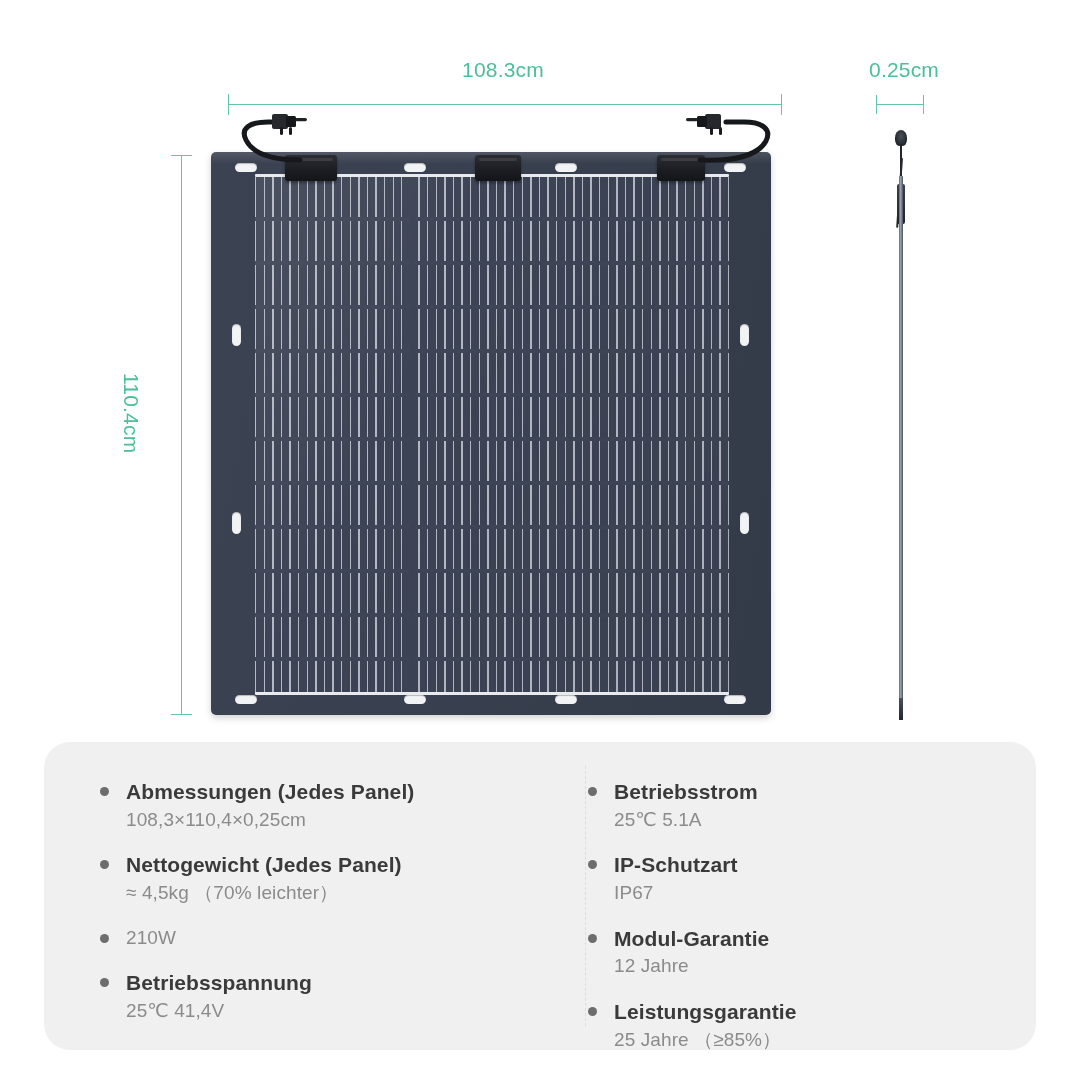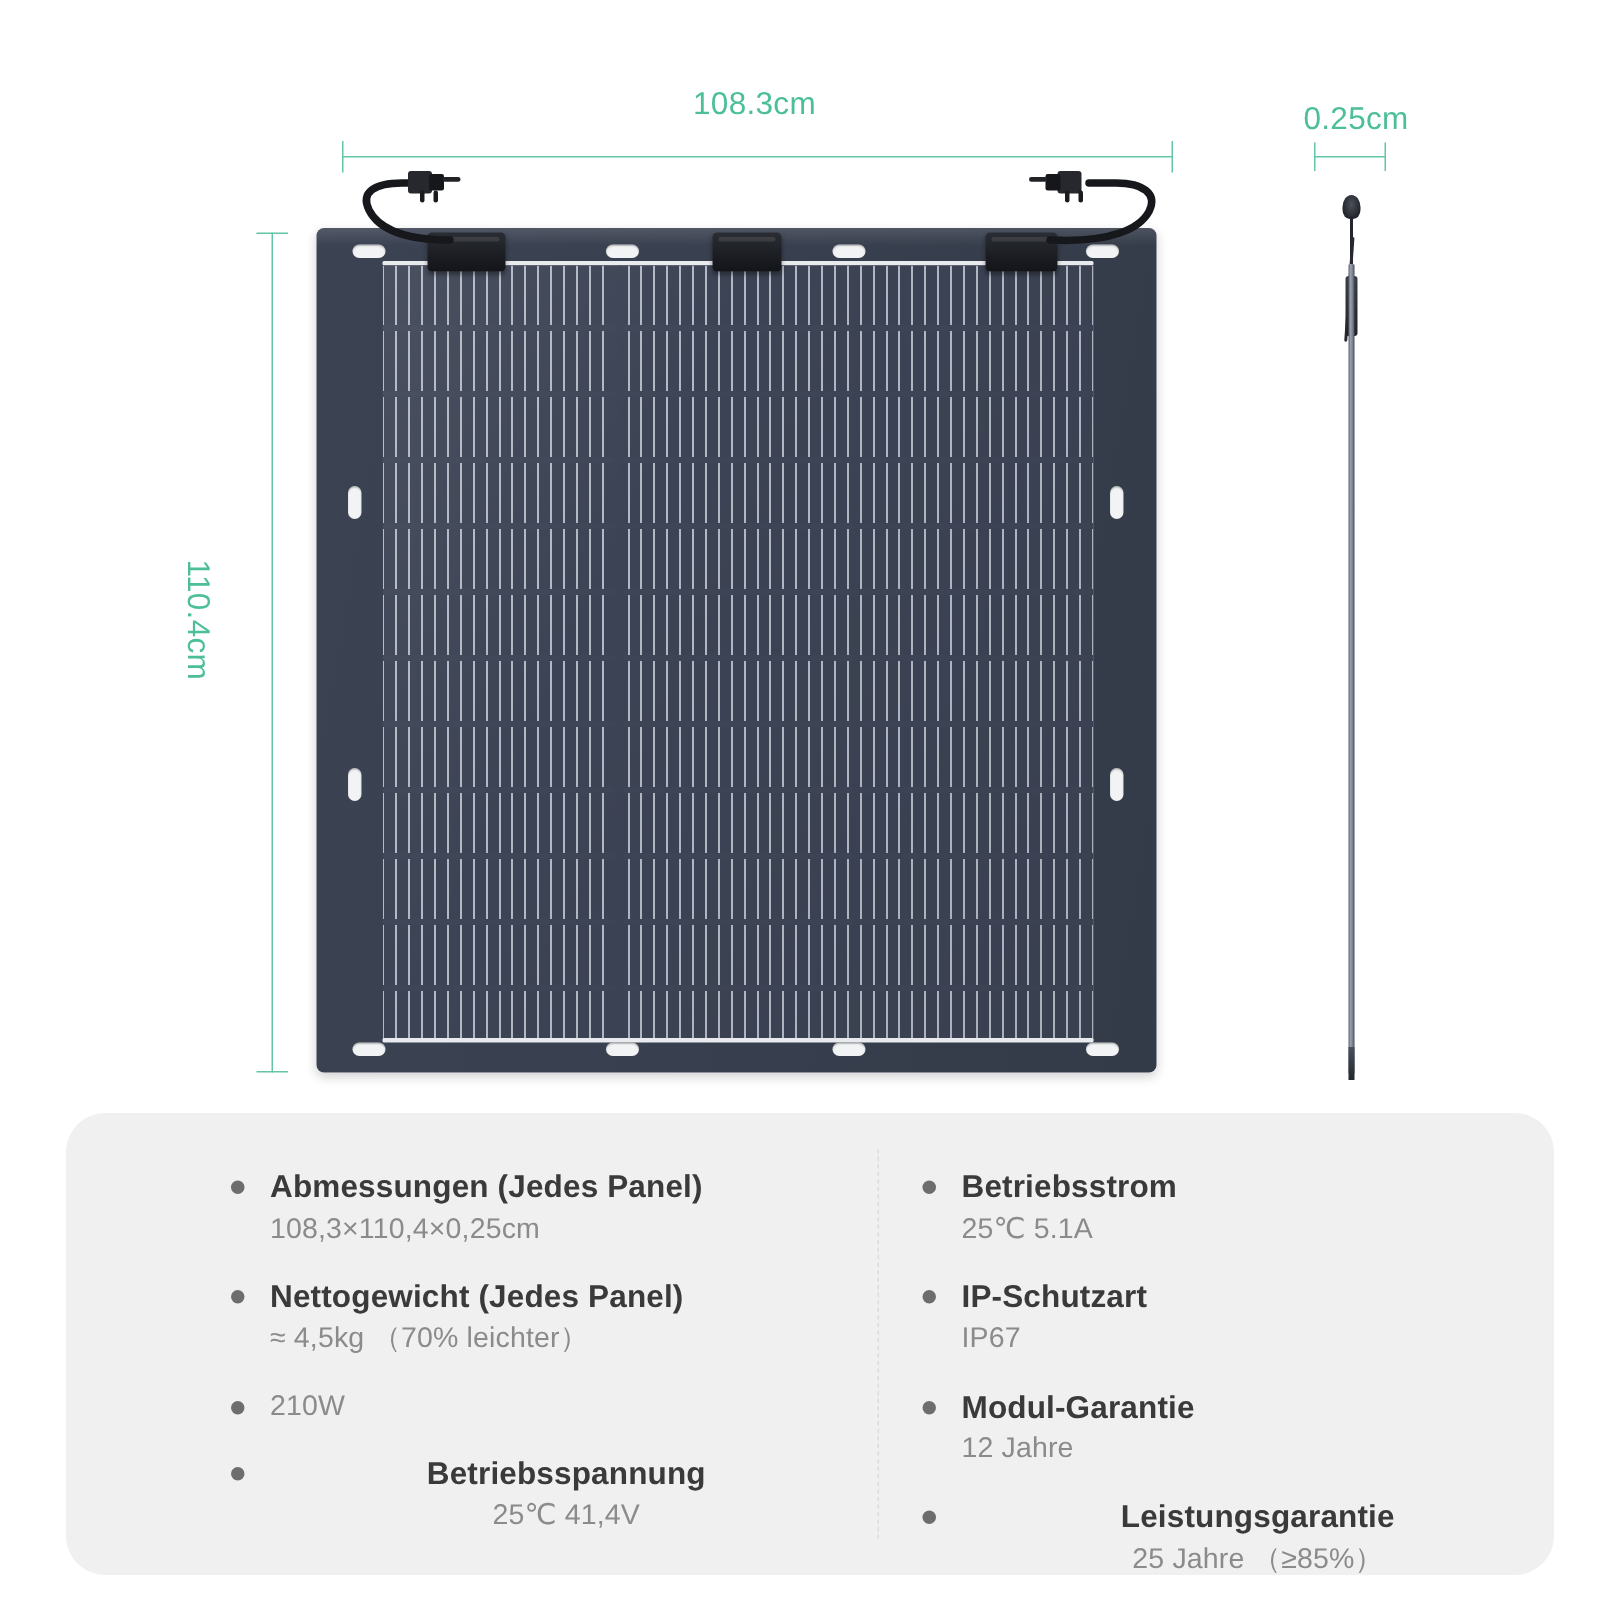--- a/index.html
+++ b/index.html
@@ -15,21 +15,21 @@
 
   
   .dim-label{
     position:absolute;
     color:#4cbf9a;
     font-size:21px;
     letter-spacing:.2px;
     white-space:nowrap;
   }
   #width-label{left:462px;top:58px;}
-  #thick-label{left:869px;top:68px;}
+  #thick-label{left:869px;top:58px;}
   #height-label{
     left:143px;top:373px;
     transform:rotate(90deg);
     transform-origin:left top;
     writing-mode:horizontal-tb;
   }
 
   .dim-line-h{
     position:absolute;height:1px;background:#63c6a8;
   }
@@ -177,32 +177,32 @@
     left:44px;top:742px;width:992px;height:308px;
     background:#f0f0f0;
     border-radius:26px;
     display:flex;
   }
   .spec-col{
     flex:1;
     padding:36px 0 0 0;
     position:relative;
   }
-  .spec-col.left{padding-left:110px;}
+  .spec-col.left{padding-left:56px;}
   .spec-col.right{padding-left:40px;}
   .divider{
     position:absolute;left:541px;top:24px;width:0;height:260px;
     border-left:1px dashed #dcdcdc;
   }
   .spec-item{
     position:relative;
     margin-bottom:18px;
     padding-left:26px;
   }
-  .spec-item:last-child{margin-bottom:0;text-align:center;}
+  .spec-item:last-child{margin-bottom:0;}
   .bullet{
     position:absolute;left:0;top:9px;
     width:9px;height:9px;border-radius:50%;
     background:#6d6d6d;
   }
   .spec-title{
     font-size:21px;
     font-weight:bold;
     color:#3a3a3a;
     line-height:1.32;

